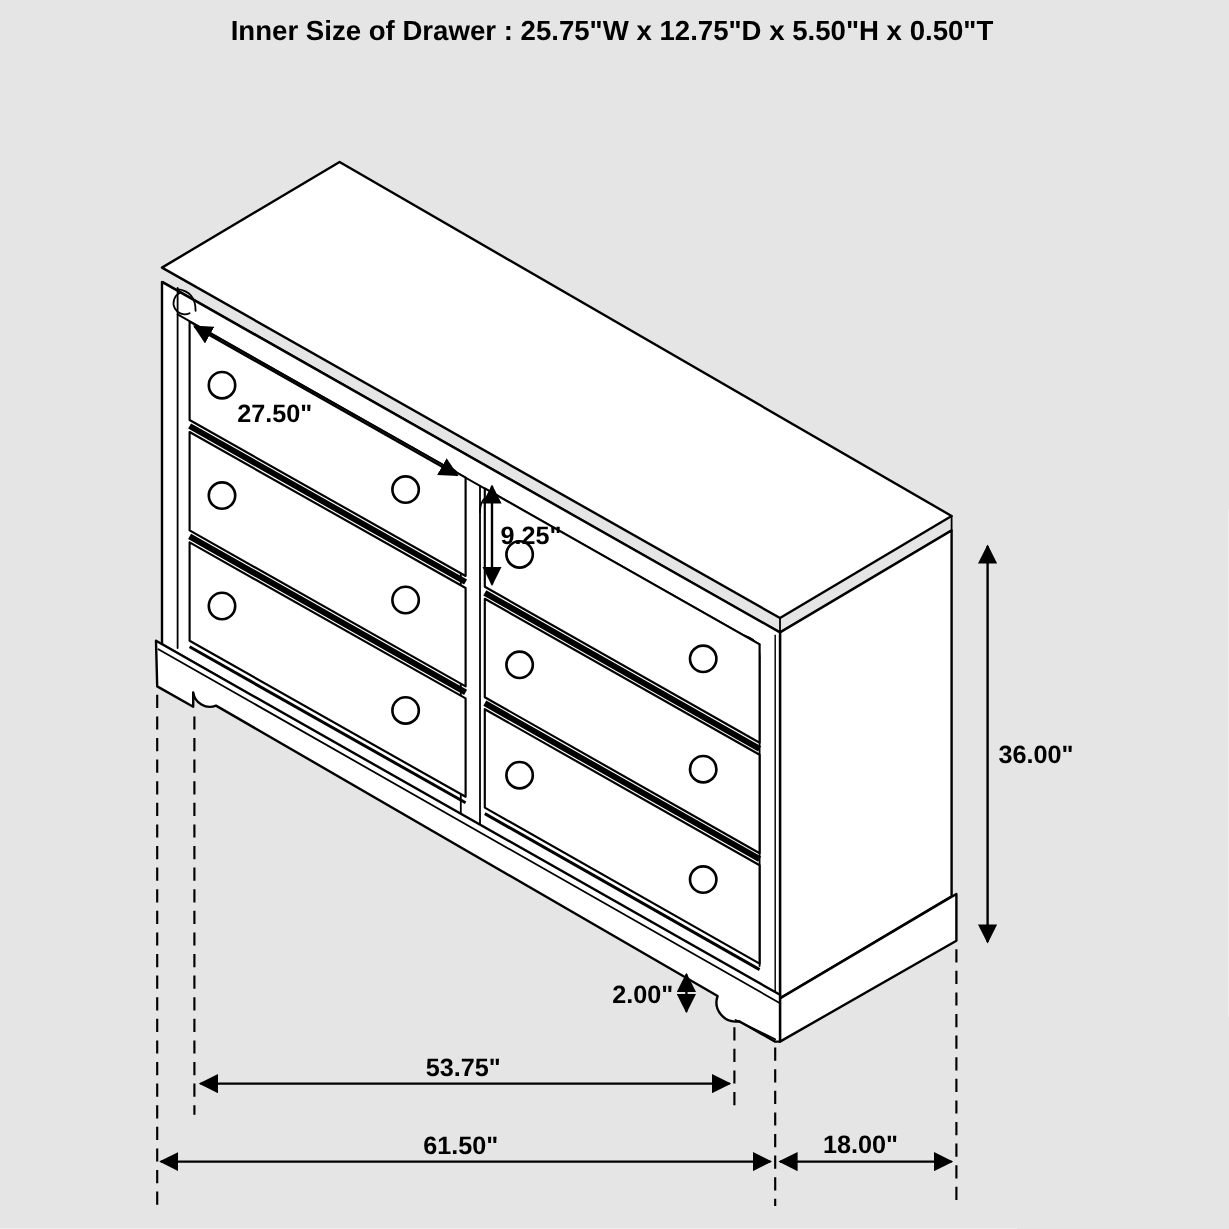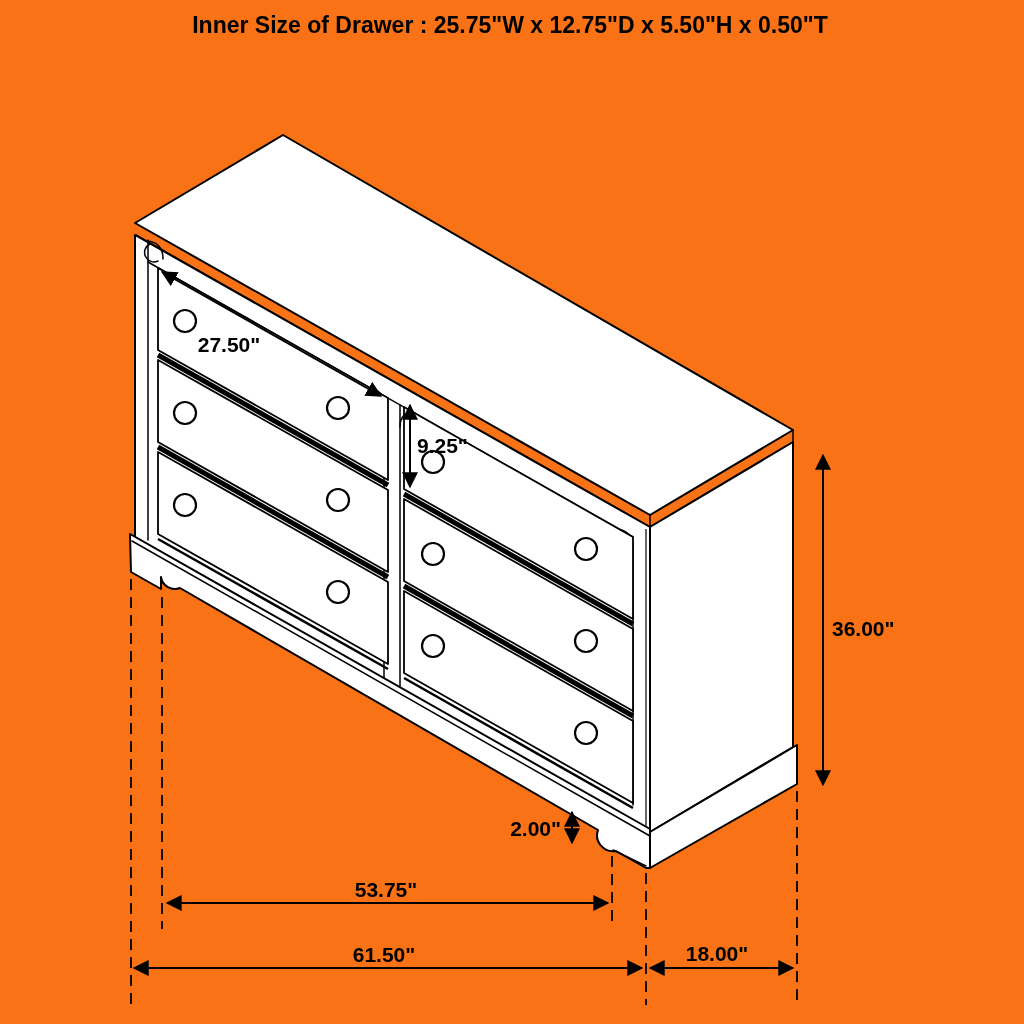--- a/index.html
+++ b/index.html
@@ -7,21 +7,21 @@
     padding: 0;
     background: #ffffff;
     width: 1024px;
     height: 1024px;
     overflow: hidden;
   }
   .stage {
     position: relative;
     width: 1024px;
     height: 1024px;
-    background: #f97316;
+    background: #e5e5e5;
     font-family: "Liberation Sans", sans-serif;
   }
   svg { display: block; }
   .outline {
     fill: #ffffff;
     stroke: #000000;
     stroke-width: 2;
     stroke-linejoin: round;
   }
   .thin {

